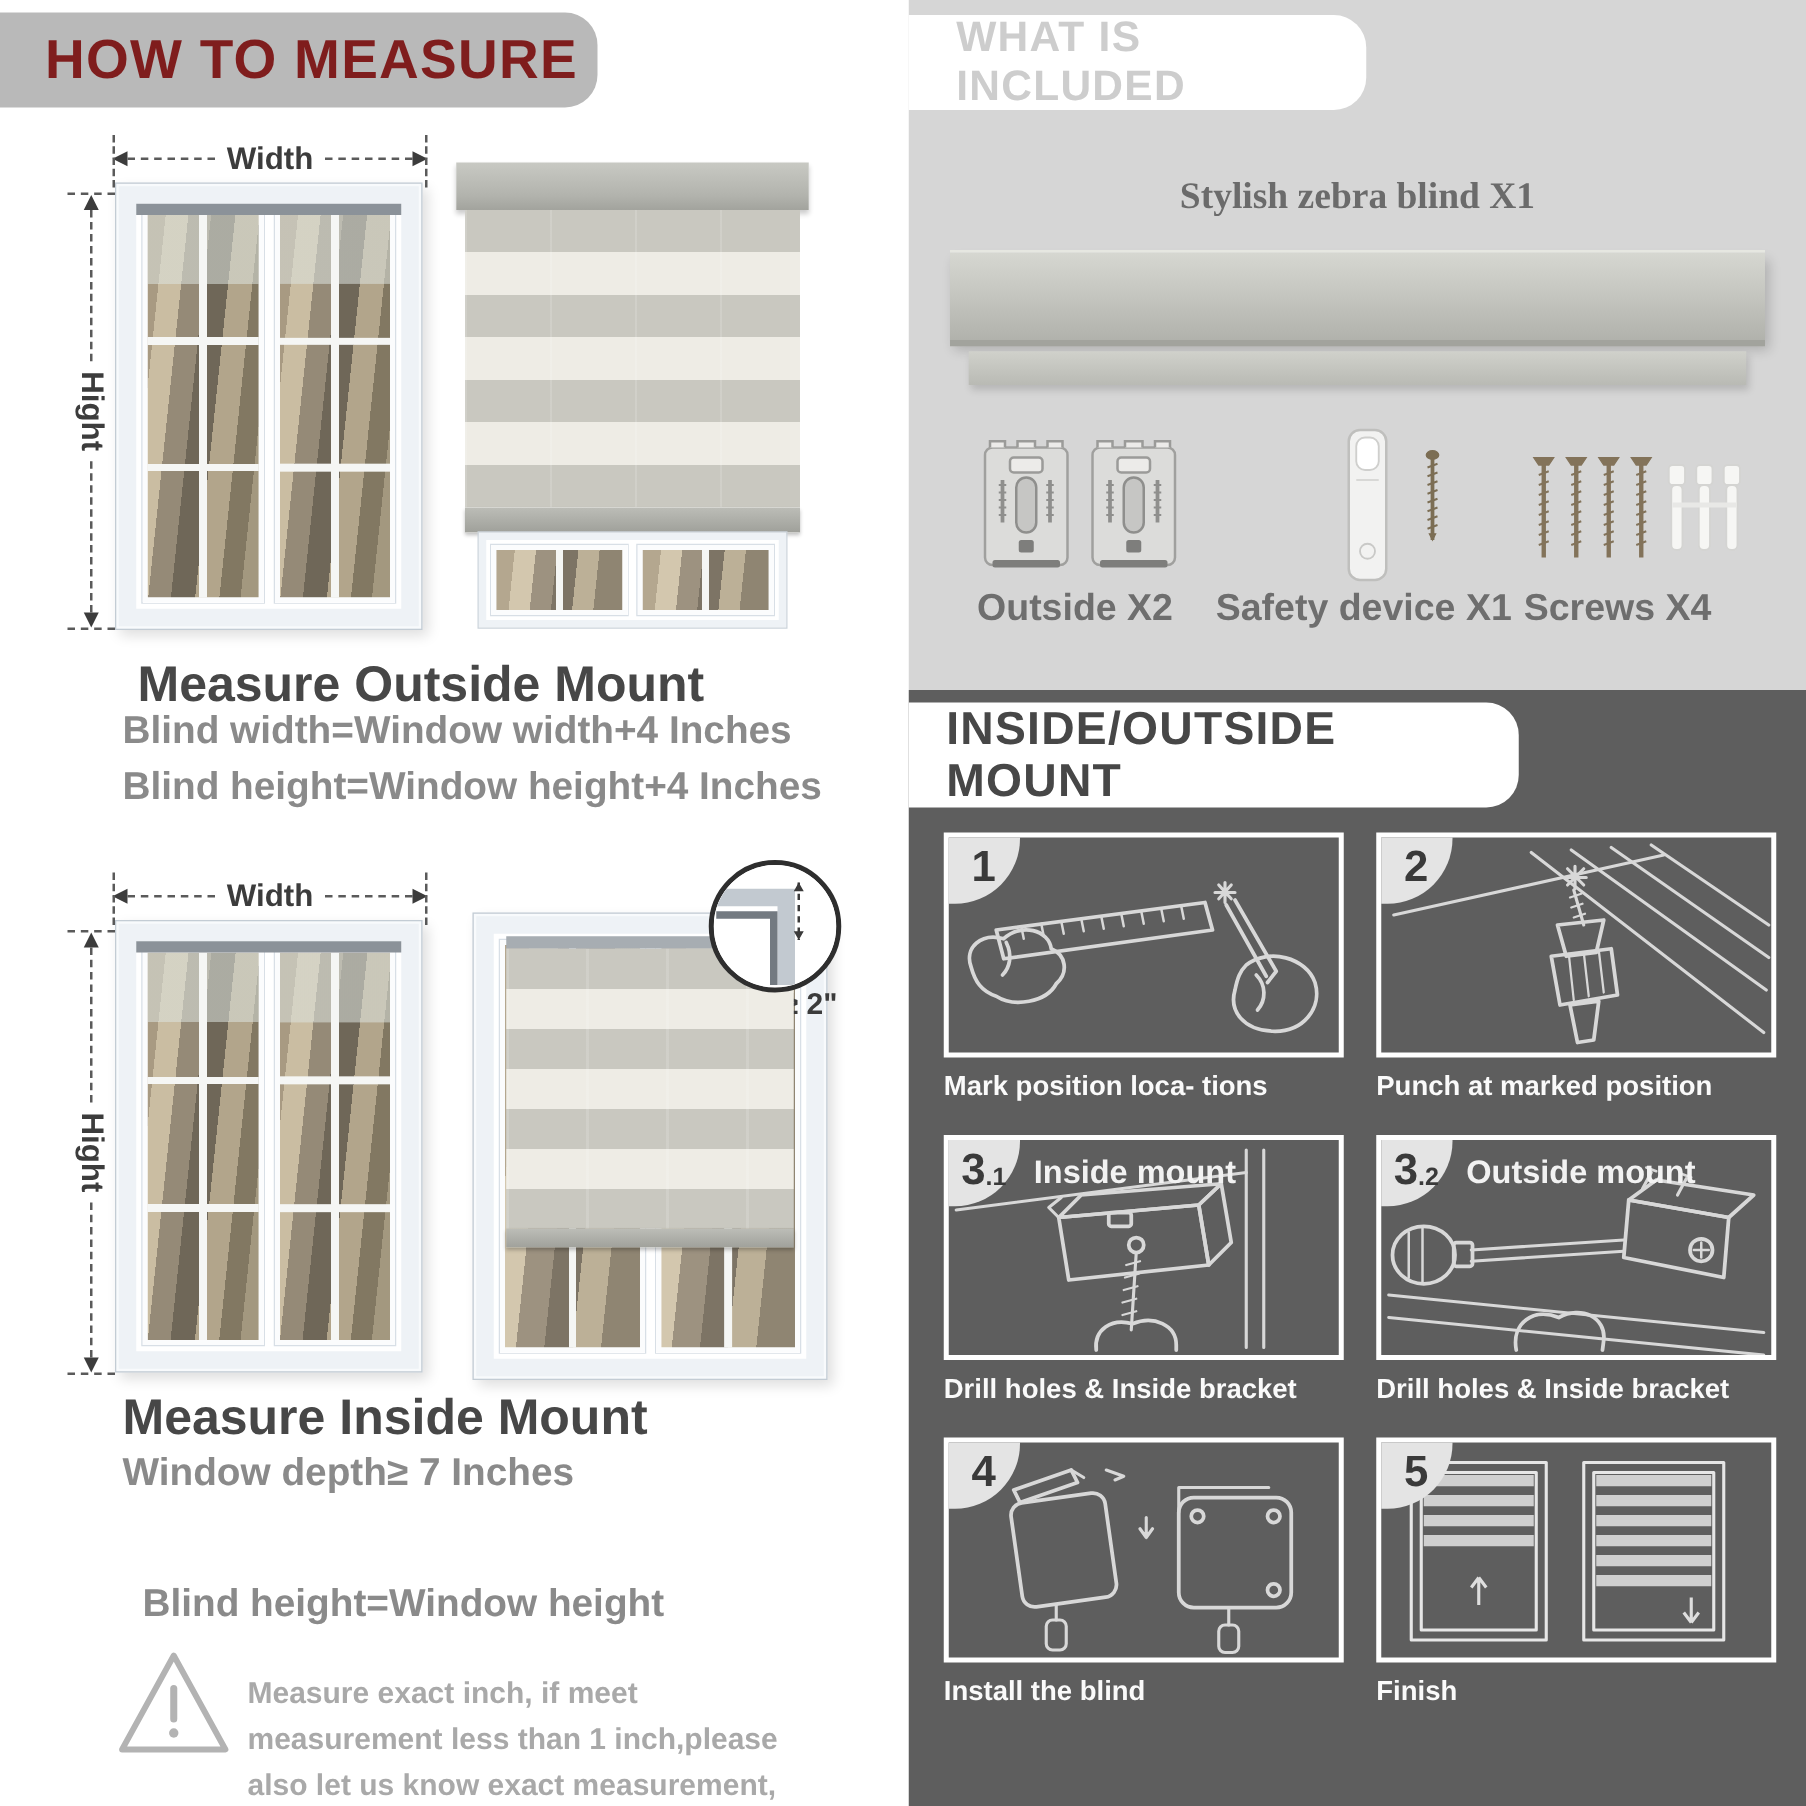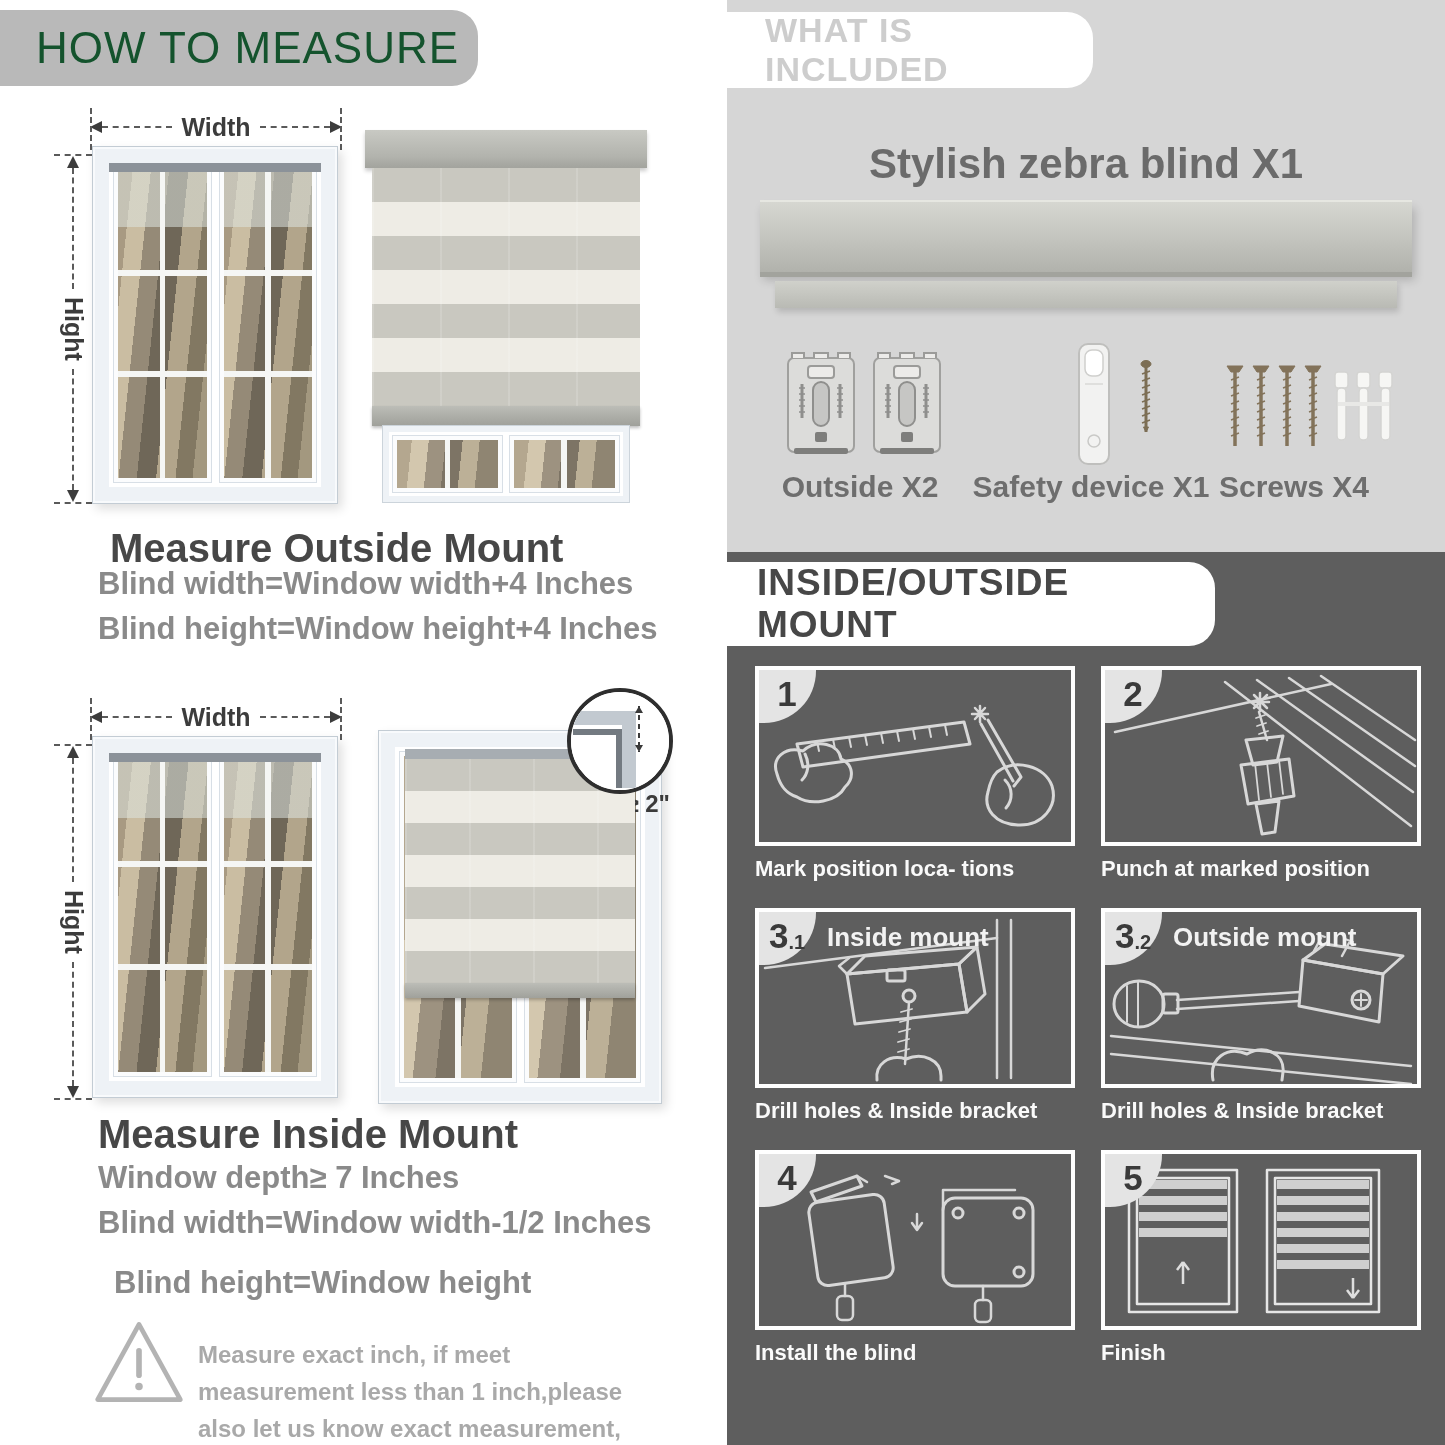--- a/index.html
+++ b/index.html
@@ -3,21 +3,21 @@
 <meta charset="utf-8">
 <style>
   html,body{margin:0;padding:0;}
   .canvas{position:relative;width:1445px;height:1445px;background:#ffffff;overflow:hidden;
           font-family:"Liberation Sans",sans-serif;}
   .abs{position:absolute;}
 
   
   .pill-left{position:absolute;left:0;top:10px;width:478px;height:76px;background:#b9b9b9;
              border-radius:0 26px 26px 0;display:flex;align-items:center;}
-  .pill-left span{color:#14532d;font-size:44px;font-weight:normal;letter-spacing:1px;padding-left:36px;}
+  .pill-left span{color:#7f1d1d;font-size:44px;font-weight:bold;letter-spacing:1px;padding-left:36px;}
   .pill-white{position:absolute;background:#ffffff;border-radius:0 26px 26px 0;display:flex;align-items:center;}
   .pill-white span{font-weight:bold;letter-spacing:1px;}
 
   
   .sec-title{position:absolute;left:98px;font-size:40px;font-weight:bold;color:#474747;}
   .sec-line{position:absolute;left:98px;font-size:31px;font-weight:bold;color:#8a8a8a;}
 
   
   .harrow{position:absolute;display:flex;align-items:center;height:22px;}
   .harrow .dash{flex:1;border-top:2px dashed #5a5a5a;height:0;}
@@ -76,21 +76,21 @@
              background:#ffffff;overflow:hidden;z-index:6;}
   .depth-label{position:absolute;font-size:24px;font-weight:bold;color:#3b3b3b;text-align:right;}
 
   
   .warn-text{position:absolute;font-size:24px;font-weight:bold;color:#a9a9a9;line-height:37px;}
 
   
   .right-top{position:absolute;left:727px;top:0;width:718px;height:552px;background:#d6d6d6;}
   .right-dark{position:absolute;left:727px;top:552px;width:718px;height:893px;background:#5e5e5e;}
   .product-name{position:absolute;left:0;top:140px;width:100%;text-align:center;
-                font-size:42px;font-weight:bold;color:#6b6b6b;}
+                font-size:30px;font-weight:bold;color:#6b6b6b;font-family:Liberation Serif, serif;}
   .hr-main{position:absolute;left:33px;top:200px;width:652px;height:70px;
            background:linear-gradient(180deg,#d6d7d1 0%,#c6c7c1 45%,#b1b2ac 100%);
            border-top:2px solid #e6e7e1;box-shadow:0 5px 0 #a2a39d, 3px 8px 9px rgba(0,0,0,.18);}
   .hr-sub{position:absolute;left:48px;top:281px;width:622px;height:27px;
            background:linear-gradient(180deg,#d0d1cb,#b9bab4);box-shadow:2px 4px 6px rgba(0,0,0,.15);}
   .item-label{position:absolute;font-size:30px;font-weight:bold;color:#6e6e6e;text-align:center;}
 
   
   .steps{position:absolute;left:28px;top:114px;width:666px;display:grid;
          grid-template-columns:320px 320px;column-gap:26px;row-gap:26px;}
@@ -205,21 +205,20 @@
           <path d="M2 40 L48 40 L48 96" stroke="#737a81" stroke-width="6" fill="none"></path>
           <path d="M68 14 L68 60" stroke="#3a3a3a" stroke-width="2" stroke-dasharray="5 4" fill="none"></path>
           <path d="M68 14 l-4 7 h8 Z M68 60 l-4 -7 h8 Z" fill="#3a3a3a"></path>
         </svg>
       </div>
       <div class="depth-label" style="left:482px;top:90px;width:128px;">Depth ≥ 2"</div>
     </div>
 
     <h2 class="sec-title" style="top:1112px;margin:0;">Measure Inside Mount</h2>
     <p class="sec-line" style="top:1160px;margin:0;">Window depth≥ 7 Inches</p>
-    <p class="sec-line" style="top:1205px;margin:0;">Blind width=Window width-1/2 Inches</p>
     <p class="sec-line" style="top:1249px;margin:16px;">Blind height=Window height</p>
 
     <svg class="abs" style="left:92px;top:1316px;" width="94" height="92" viewBox="0 0 100 96">
       <path d="M50 8 L94 88 L6 88 Z" fill="none" stroke="#b3b3b3" stroke-width="5" stroke-linejoin="round"></path>
       <path d="M50 36 L50 62" stroke="#b3b3b3" stroke-width="6" stroke-linecap="round"></path>
       <circle cx="50" cy="74" r="4" fill="#b3b3b3"></circle>
     </svg>
     <p class="warn-text" style="left:198px;top:1312px;width:470px;">Measure exact inch, if meet measurement less than 1 inch,please also let us know exact measurement, please do not leave it</p>
   </section>
 

